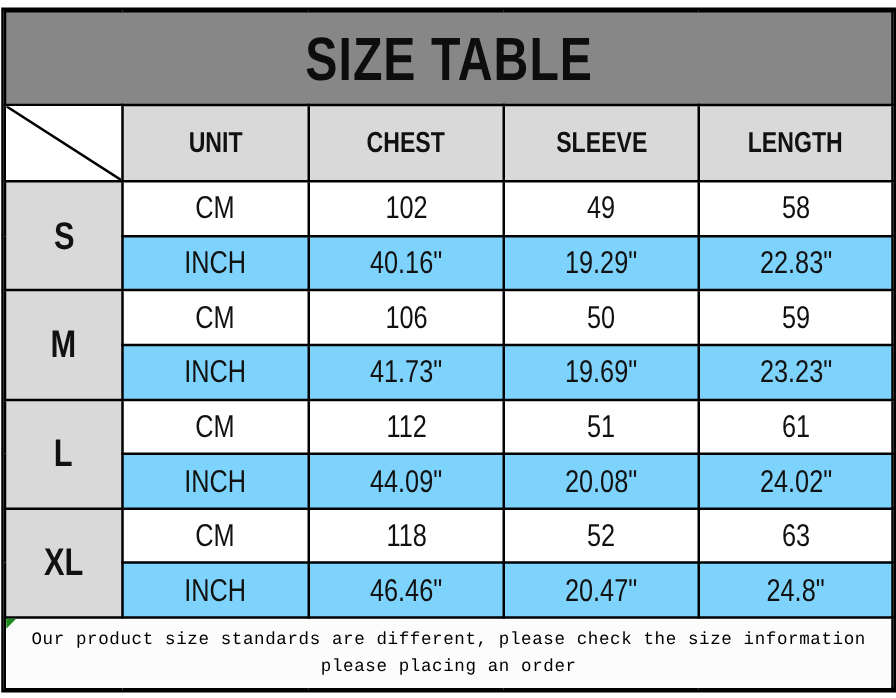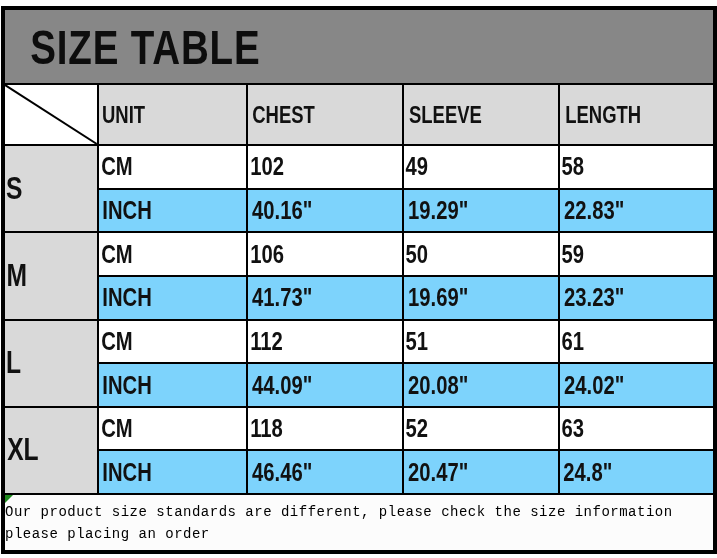--- a/index.html
+++ b/index.html
@@ -21,21 +21,21 @@
     background: #ffffff;
   }
   table.size-table {
     border-collapse: collapse;
     table-layout: fixed;
     width: 100%;
     height: 100%;
   }
   td {
     border: 2px solid #000000;
-    text-align: left;
+    text-align: center;
     vertical-align: middle;
     padding: 0;
     color: #111111;
   }
   .title-cell {
     background: #878787;
     height: 72px;
   }
   .title-text {
     display: inline-block;
@@ -66,21 +66,21 @@
   .size-cell {
     background: #d9d9d9;
     font-size: 28px;
     font-weight: bold;
   }
   .cm-row td.val { background: #ffffff; }
   .inch-row td.val { background: #7dd3fc; }
   td.val {
     height: 41px;
     font-size: 23px;
-    font-weight: bold;
+    font-weight: normal;
     margin-top: 48px;
   }
   .cv {
     display: inline-block;
     transform: scale(0.88, 1.1);
     white-space: nowrap;
   }
   .footer-cell {
     background: #fcfcfc;
     height: 54px;

